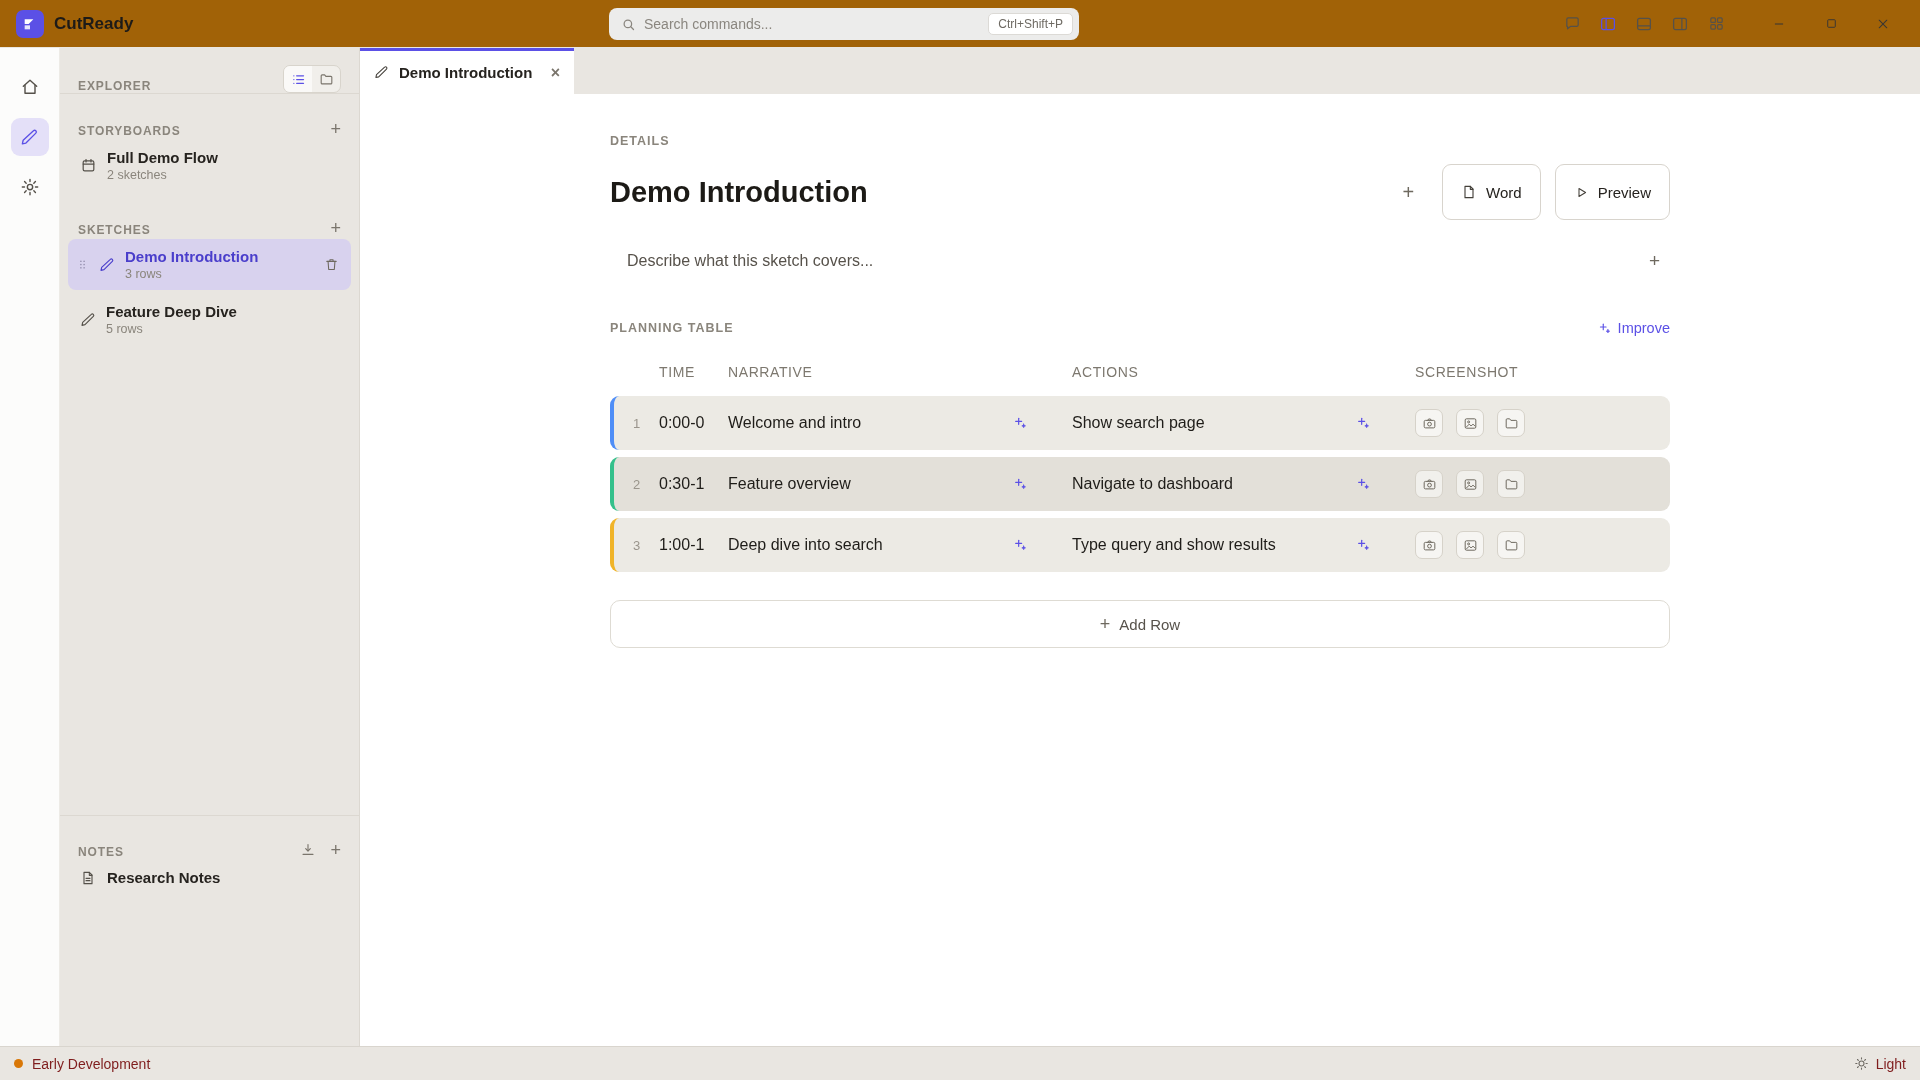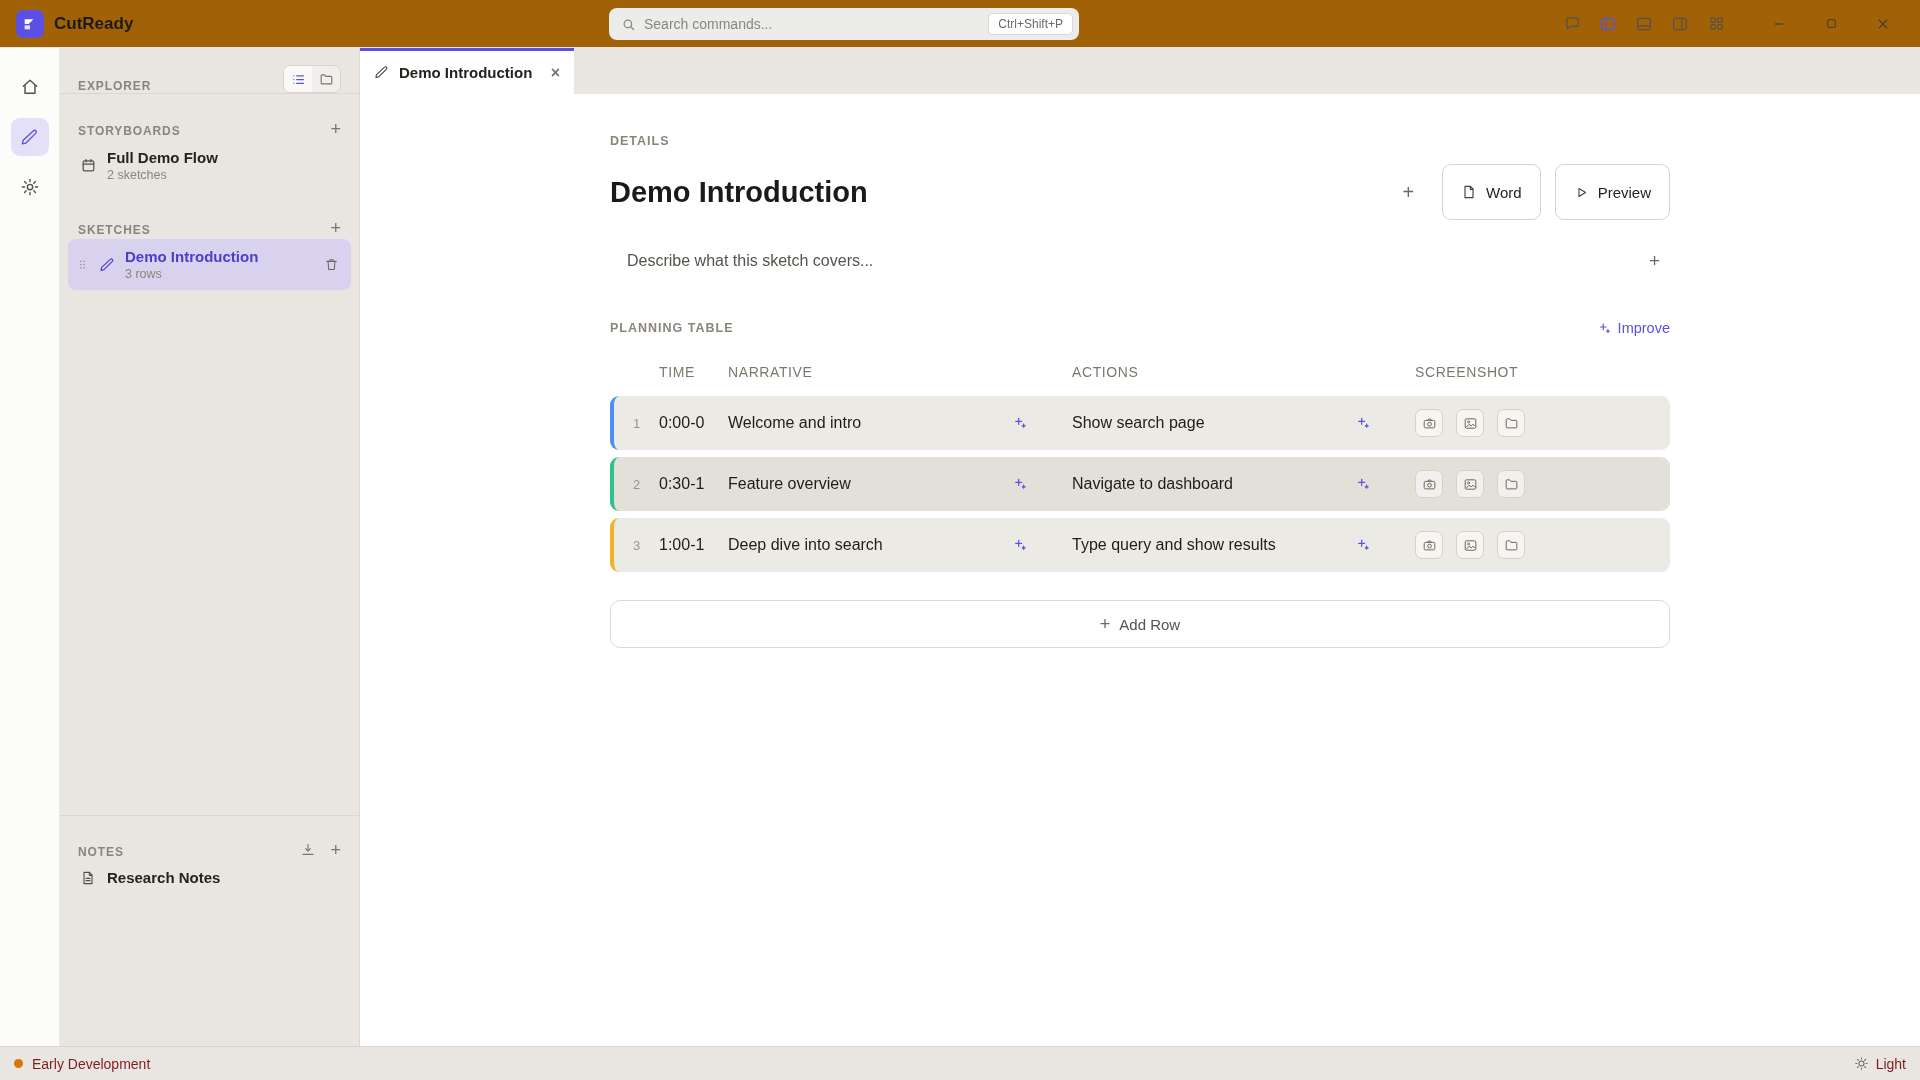--- a/index.html
+++ b/index.html
@@ -298,20 +298,31 @@
           <span class="item-meta">3 rows</span>
         </span>
         <span class="trash-btn">
           <svg width="15" height="15" viewBox="0 0 24 24" fill="none" stroke="currentColor" stroke-width="1.7" stroke-linecap="round" stroke-linejoin="round">
               <path d="M4.5 7h15"></path>
               <path d="M9.5 7V4.5h5V7"></path>
               <path d="M6.5 7l1 13h9l1-13"></path>
             </svg>
         </span>
       </div>
+      <div class="sb-item">
+        <span class="it-icon">
+          <svg width="16" height="16" viewBox="0 0 24 24" fill="none" stroke="currentColor" stroke-width="1.7" stroke-linecap="round" stroke-linejoin="round">
+              <path d="M17 3.5a2.1 2.1 0 0 1 3 3L7.5 19 3 20l1-4.5z"></path>
+            </svg>
+        </span>
+        <span class="it-text">
+          <span class="item-name">Feature Deep Dive</span>
+          <span class="item-meta">5 rows</span>
+        </span>
+      </div>
 
       <div class="notes-block">
         <div class="sb-row section-head notes-head">
           <span class="sb-label">NOTES</span>
           <span class="sh-icons">
             <span>
               <svg width="16" height="16" viewBox="0 0 24 24" fill="none" stroke="currentColor" stroke-width="1.7" stroke-linecap="round" stroke-linejoin="round">
                   <path d="M12 4v9"></path>
                   <path d="M8.5 10 12 13.5 15.5 10"></path>
                   <path d="M4.5 18.5h15"></path>

